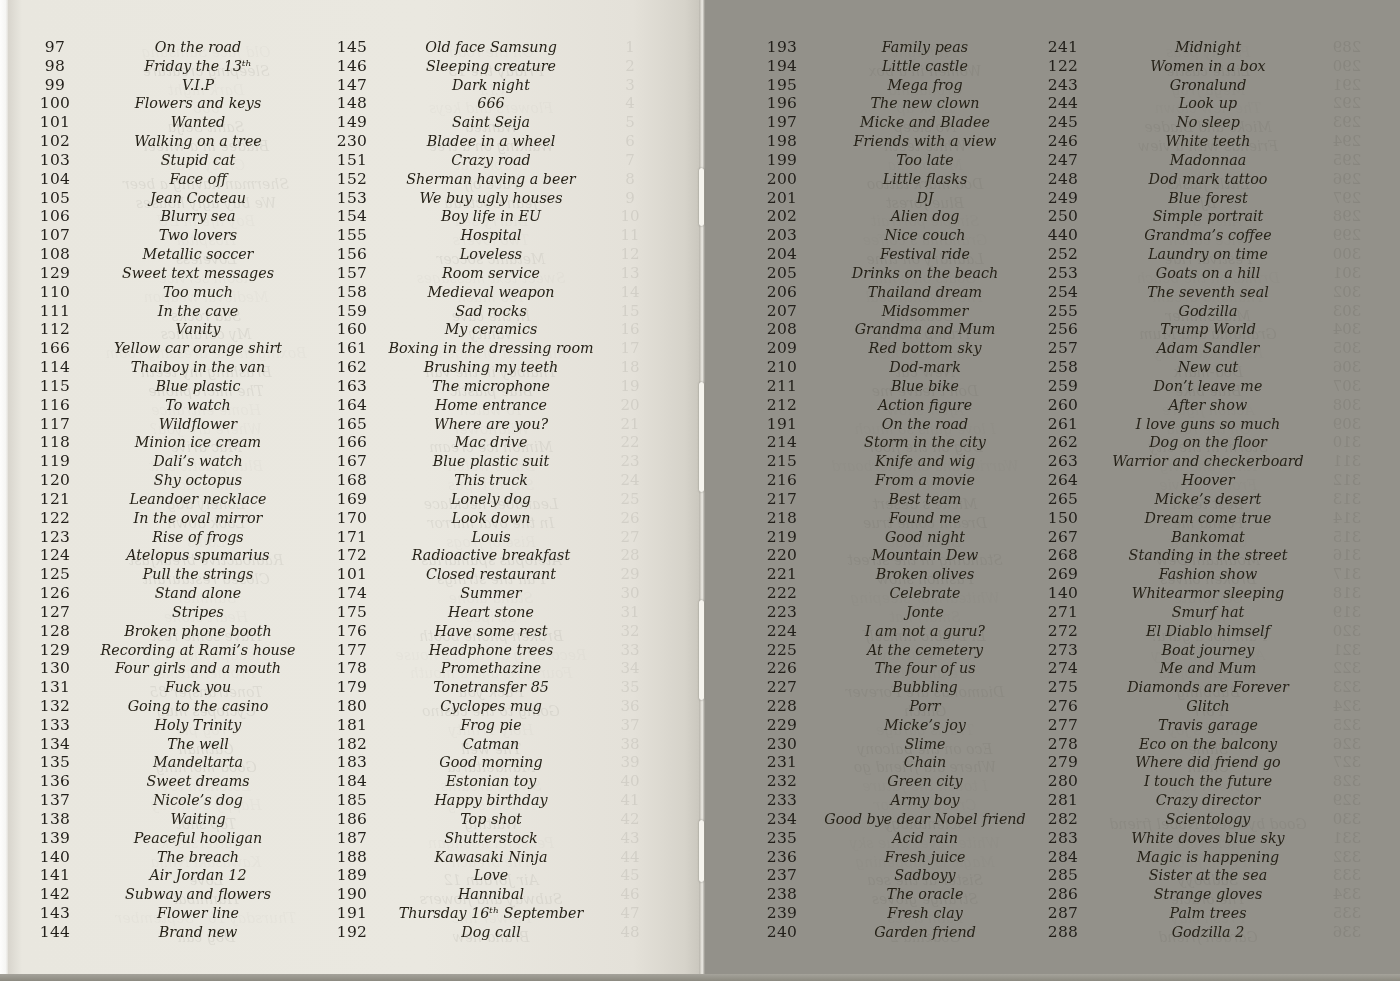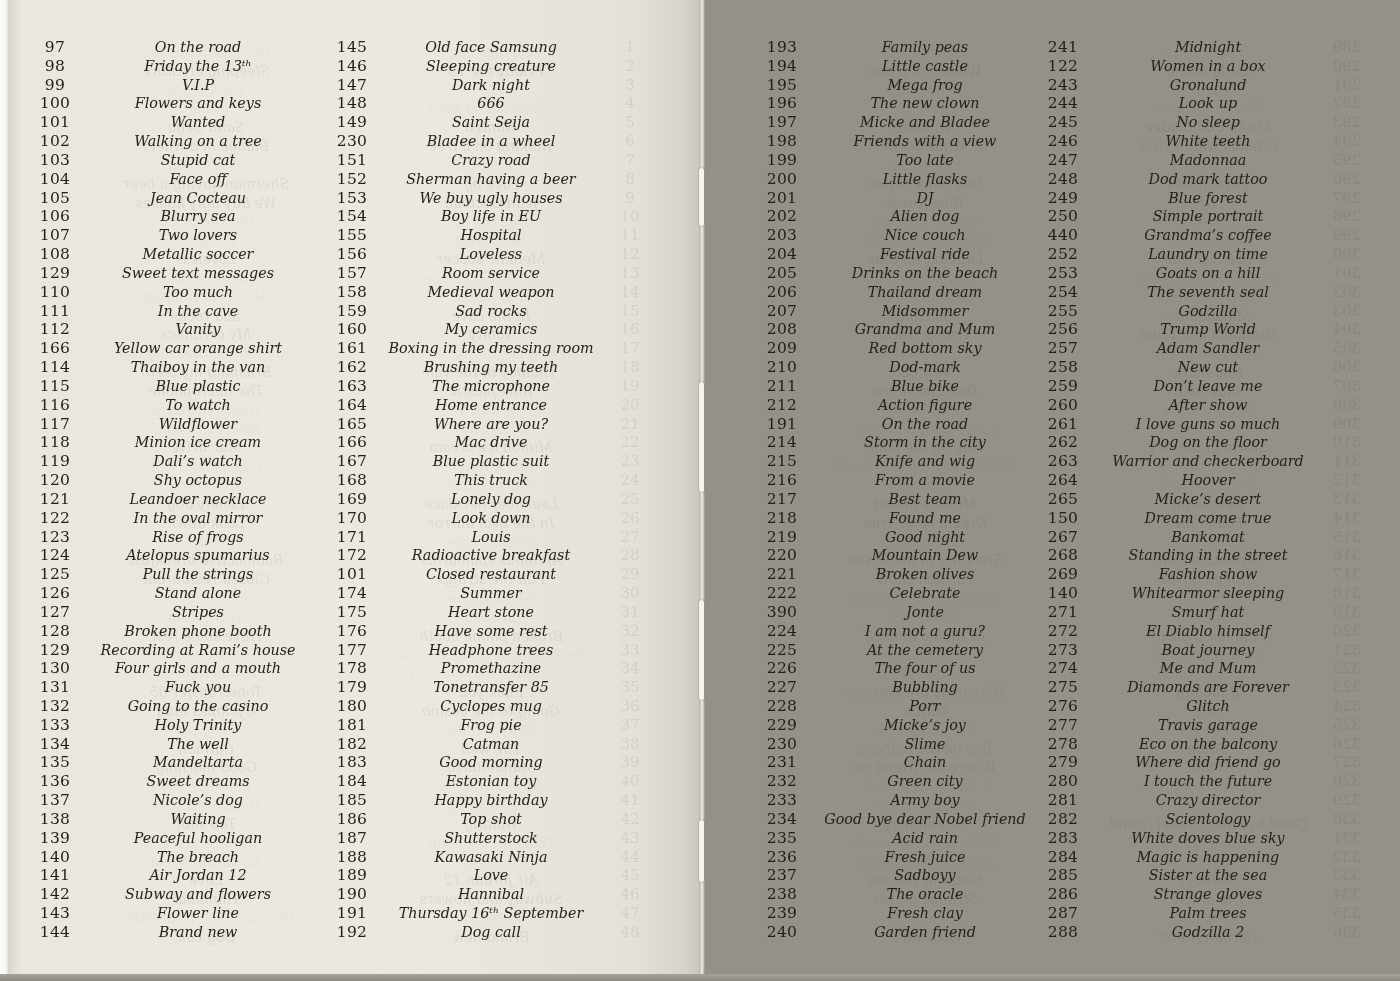--- a/index.html
+++ b/index.html
@@ -905,21 +905,21 @@
     </div>
     <div class="row">
       <span class="num">221</span>
       <span class="t">Broken olives</span>
     </div>
     <div class="row">
       <span class="num">222</span>
       <span class="t">Celebrate</span>
     </div>
     <div class="row">
-      <span class="num">390</span>
+      <span class="num">223</span>
       <span class="t">Jonte</span>
     </div>
     <div class="row">
       <span class="num">224</span>
       <span class="t">I am not a guru?</span>
     </div>
     <div class="row">
       <span class="num">225</span>
       <span class="t">At the cemetery</span>
     </div>

